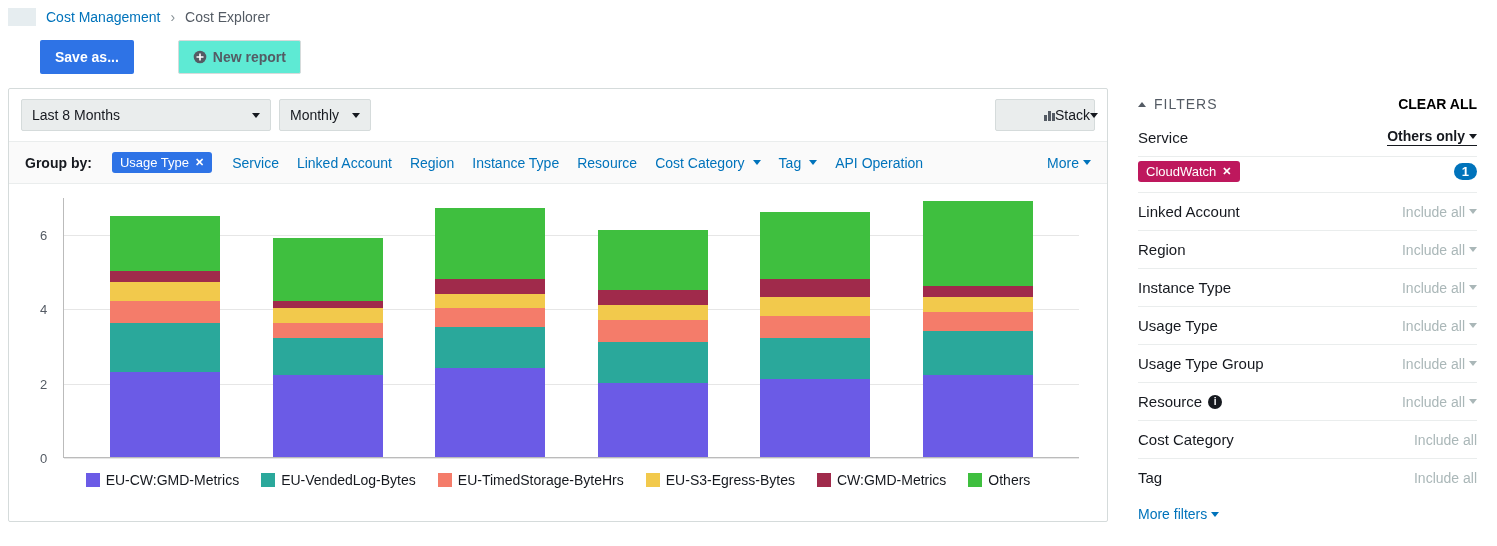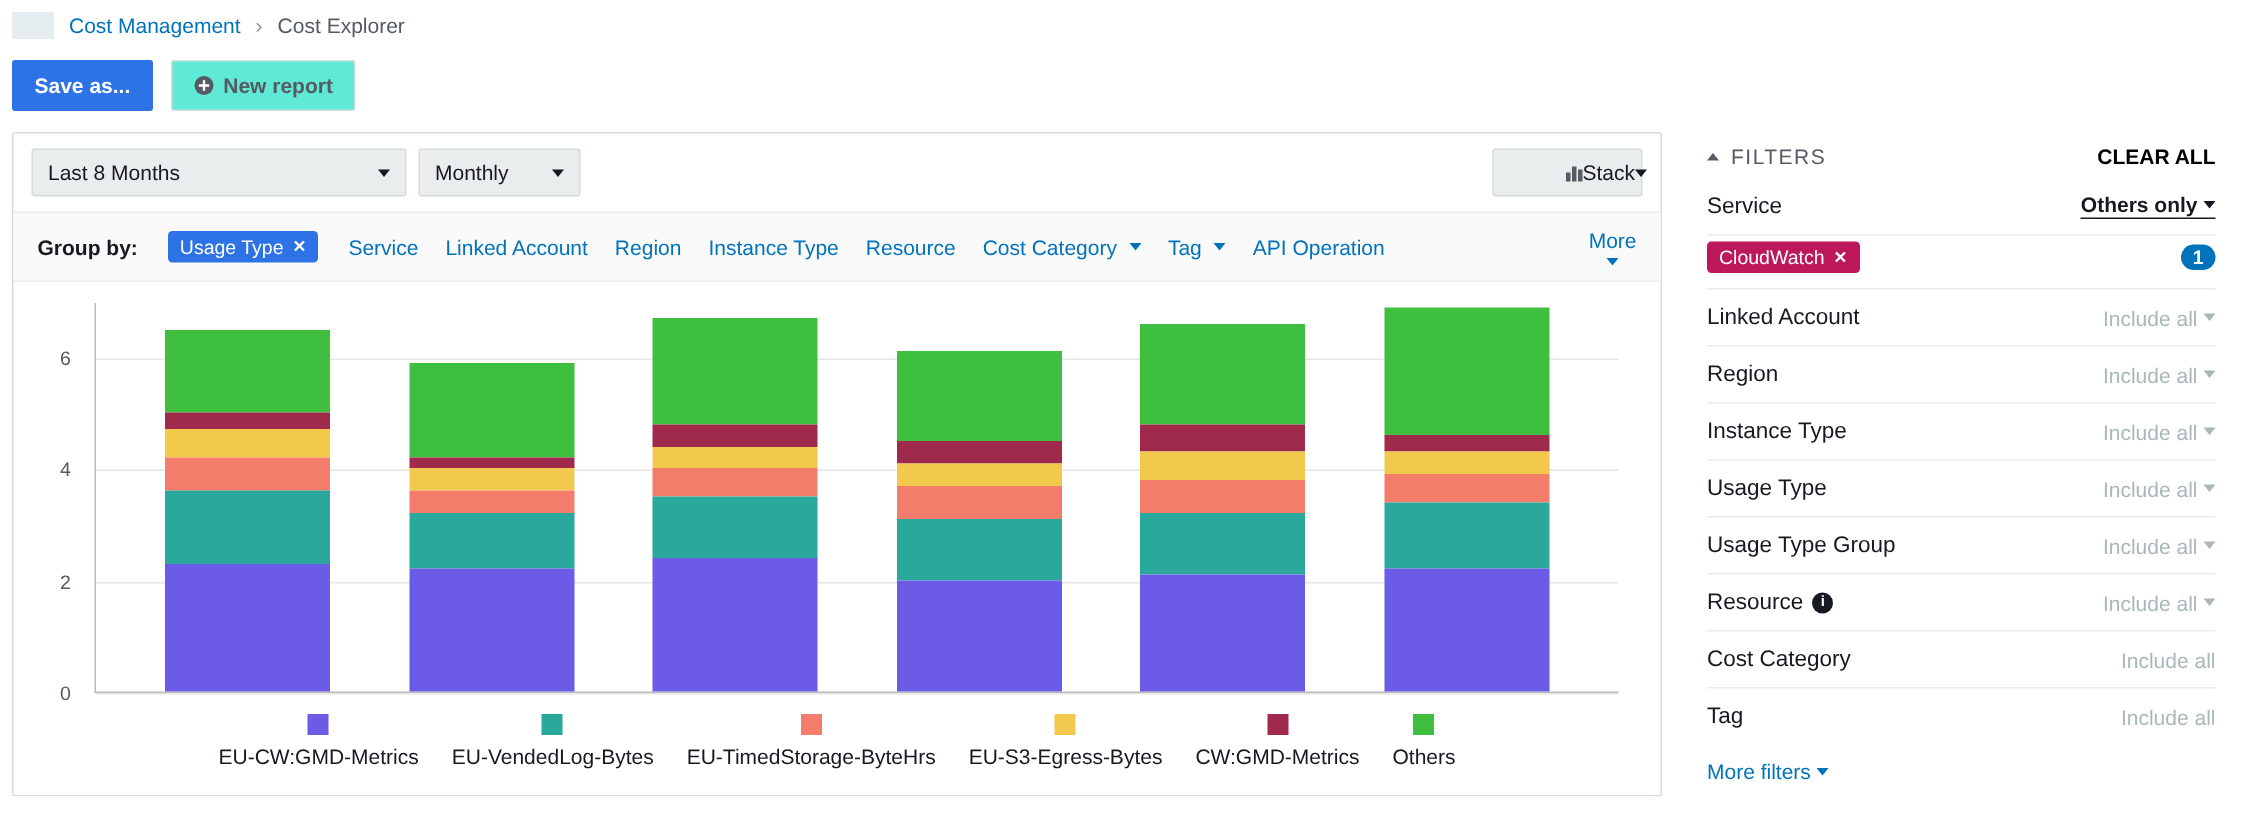--- a/index.html
+++ b/index.html
@@ -36,20 +36,21 @@
   display: inline-flex;
   align-items: center;
   gap: 6px;
   height: 32px;
   padding: 16px 14px;
   border-radius: 2px;
   font-size: 14px;
   font-weight: 700;
   cursor: pointer;
   border: 1px solid transparent;
+  margin-left: 32px;
 }
 .btn-primary {
   background: #2e73e6;
   color: #fff;
 }
 .btn-secondary {
   background: #eaeded;
   color: #545b64;
   border: 1px solid #d5dbdb;
 }
@@ -109,21 +110,21 @@
   height: 32px;
   padding: 0 10px;
   background: #eaeded;
   border: 1px solid #d5dbdb;
   border-radius: 2px;
   cursor: pointer;
   font-weight: 400;
   color: #16191f;
 }
 .select.wide { width: 250px; }
-.select.mid { width: 108px; }
+.select.mid { width: 92px; }
 .spacer { flex: 1; }
 
 .bar-icon {
   display: inline-flex; gap: 1px; align-items: flex-end; height: 12px;
 }
 .bar-icon span { width: 3px; background: #545b64; display:inline-block; }
 
 
 .groupby-row {
   display: flex;
@@ -140,21 +141,21 @@
   align-items: center;
   gap: 6px;
   background: #2e73e6;
   color: #fff;
   padding: 3px 8px;
   border-radius: 3px;
   font-size: 13px;
 }
 .tag-pill .x { font-weight: 700; cursor: pointer; font-size: 11px; }
 .groupby-link { color: #0073bb; cursor: pointer; display:inline-flex; align-items:center; gap:4px;}
-.more-link { color: #0073bb; cursor: pointer; display:inline-flex; align-items:center; gap:4px; margin-left:auto;flex-direction:column;}
+.more-link { color: #0073bb; cursor: pointer; display:inline-flex; align-items:center; gap:4px; margin-left:auto;}
 
 
 .chart-area { padding: 14px 18px 8px 18px; }
 .chart-title { color: #545b64; margin-bottom: 6px; }
 .plot {
   position: relative;
   height: 260px;
   margin-left: 36px;
   margin-right: 10px;
   border-left: 1px solid #bbb;
@@ -188,21 +189,21 @@
   padding: 6px 20px 0 20px;
 }
 .xaxis-labels span { font-size: 13px; color: #545b64; text-align:center; flex:1;}
 .legend {
   display: flex;
   flex-wrap: wrap;
   gap: 14px 22px;
   justify-content: center;
   padding: 14px 10px 10px 10px;
 }
-.legend-item { display: inline-flex; align-items: center; gap: 6px; font-size: 14px; color: #16191f; flex-direction: column;}
+.legend-item { display: inline-flex; align-items: center; gap: 6px; font-size: 14px; color: #16191f;}
 .legend-swatch { width: 14px; height: 14px; display:inline-block;}
 
 
 .filters-header {
   display: flex; align-items: center; justify-content: space-between;
   padding-bottom: 6px;
 }
 .filters-header .title {
   color: #545b64; letter-spacing: 1px; font-size: 14px;
   display: inline-flex; align-items: center; gap: 8px;

